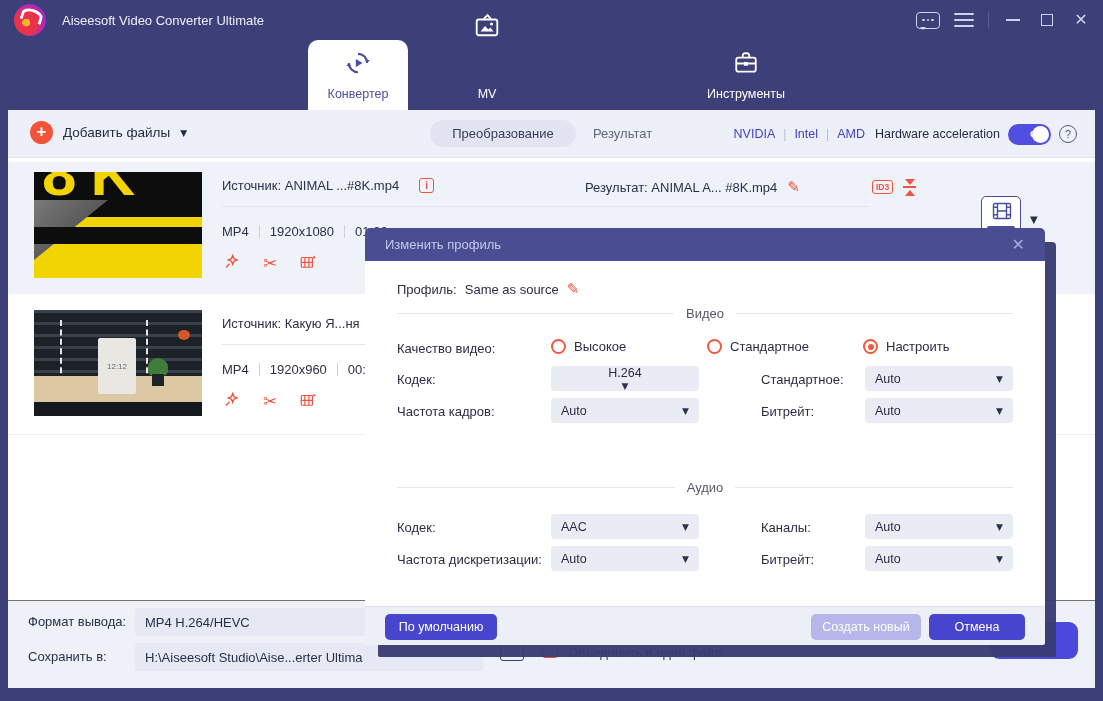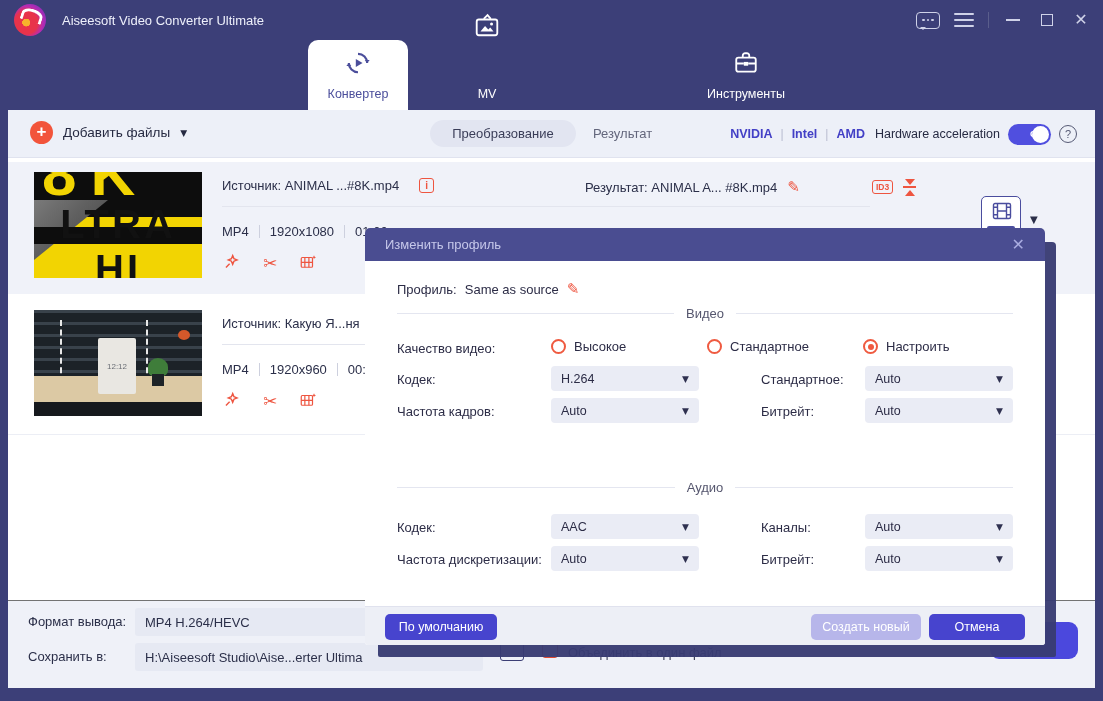--- a/index.html
+++ b/index.html
@@ -46,21 +46,21 @@
 
   
   .toolbar { position: absolute; left: 0; top: 0; width: 100%; height: 48px; background: #edf0f8; border-bottom: 1px solid #e0e3ef; }
   .add-files { position: absolute; left: 22px; top: 11px; display: flex; align-items: center; gap: 10px; }
   .plus-circle { width: 23px; height: 23px; border-radius: 50%; background: #f2543b; color: #fff; font-size: 17px; line-height: 21px; text-align: center; font-weight: bold; }
   .add-label { font-size: 13.5px; color: #262a42; }
   .dd-arrow { font-size: 9px; color: #262a42; }
   .view-pill { position: absolute; left: 422px; top: 10px; width: 146px; height: 27px; background: #e2e5f1; border-radius: 14px; display:flex; align-items:center; justify-content:center; font-size: 13px; color: #3a3d58; }
   .view-result { position: absolute; left: 585px; top: 16px; font-size: 13px; color: #63667c; }
   .hw-cluster { position: absolute; right: 18px; top: 0; height: 48px; display: flex; align-items: center; gap: 8px; }
-  .vendor { font-size: 12.5px; font-weight: bold; color: #4340c6; }
+  .vendor { font-size: 12.5px; font-weight: normal; color: #4340c6; }
   .v-sep { color: #b9bcd0; font-size: 12px; }
   .hw-label { font-size: 12.5px; color: #262a42; margin-left: 2px; }
   .toggle { width: 43px; height: 21px; border-radius: 11px; background: #504fdf; position: relative; }
   .toggle .on-text { position: absolute; left: 22px; top: 5px; font-size: 9px; font-weight: bold; color: #fff; }
   .toggle .knob { position: absolute; right: 2px; top: 2px; width: 17px; height: 17px; border-radius: 50%; background: #fff; }
   .help-circle { width: 18px; height: 18px; border-radius: 50%; border: 1.4px solid #565a75; color: #565a75; font-size: 11px; display:flex; align-items:center; justify-content:center; }
 
   
   .file-row { position: absolute; left: 0; width: 100%; height: 135px; }
   .row1 { top: 52px; background: #f0f2f9; border-bottom: 3px solid #fff; }
@@ -231,21 +231,20 @@
       </div>
     </div>
 
     <div class="file-row row1">
       <div class="thumb thumb1">
         <div class="t1-top">
             <span>8K</span>
           </div>
         <div class="t1-gray"></div>
         <div class="t1-mid"></div>
-        <div class="t1-bottom">LTRA HI</div>
       </div>
       <div class="src-line">
         <span>Источник: ANIMAL ...#8K.mp4</span>
         <i class="info-badge">i</i>
       </div>
       <div class="row-divider"></div>
       <div class="meta-line">
         <span>MP4</span>
           <span class="m-sep"></span>
         <span>1920x1080</span>
@@ -368,21 +367,21 @@
     <span class="radio-item" style="left:342px; top:111px;">
       <span class="radio-c"></span>
         <span>Стандартное</span>
     </span>
     <span class="radio-item selected" style="left:498px; top:111px;">
       <span class="radio-c"></span>
         <span>Настроить</span>
     </span>
 
     <span class="dlg-label" style="left:32px; top:144px;">Кодек:</span>
-    <div class="select" style="left:186px; top:138px;">
+    <div class="select" style="left:186px; top:138px;flex-direction:column;">
       <span>H.264</span>
         <span class="dd-arrow icon-glyph">▼</span>
     </div>
     <span class="dlg-label" style="left:396px; top:144px;">Стандартное:</span>
     <div class="select" style="left:500px; top:138px;">
       <span>Auto</span>
         <span class="dd-arrow icon-glyph">▼</span>
     </div>
 
     <span class="dlg-label" style="left:32px; top:176px;">Частота кадров:</span>

